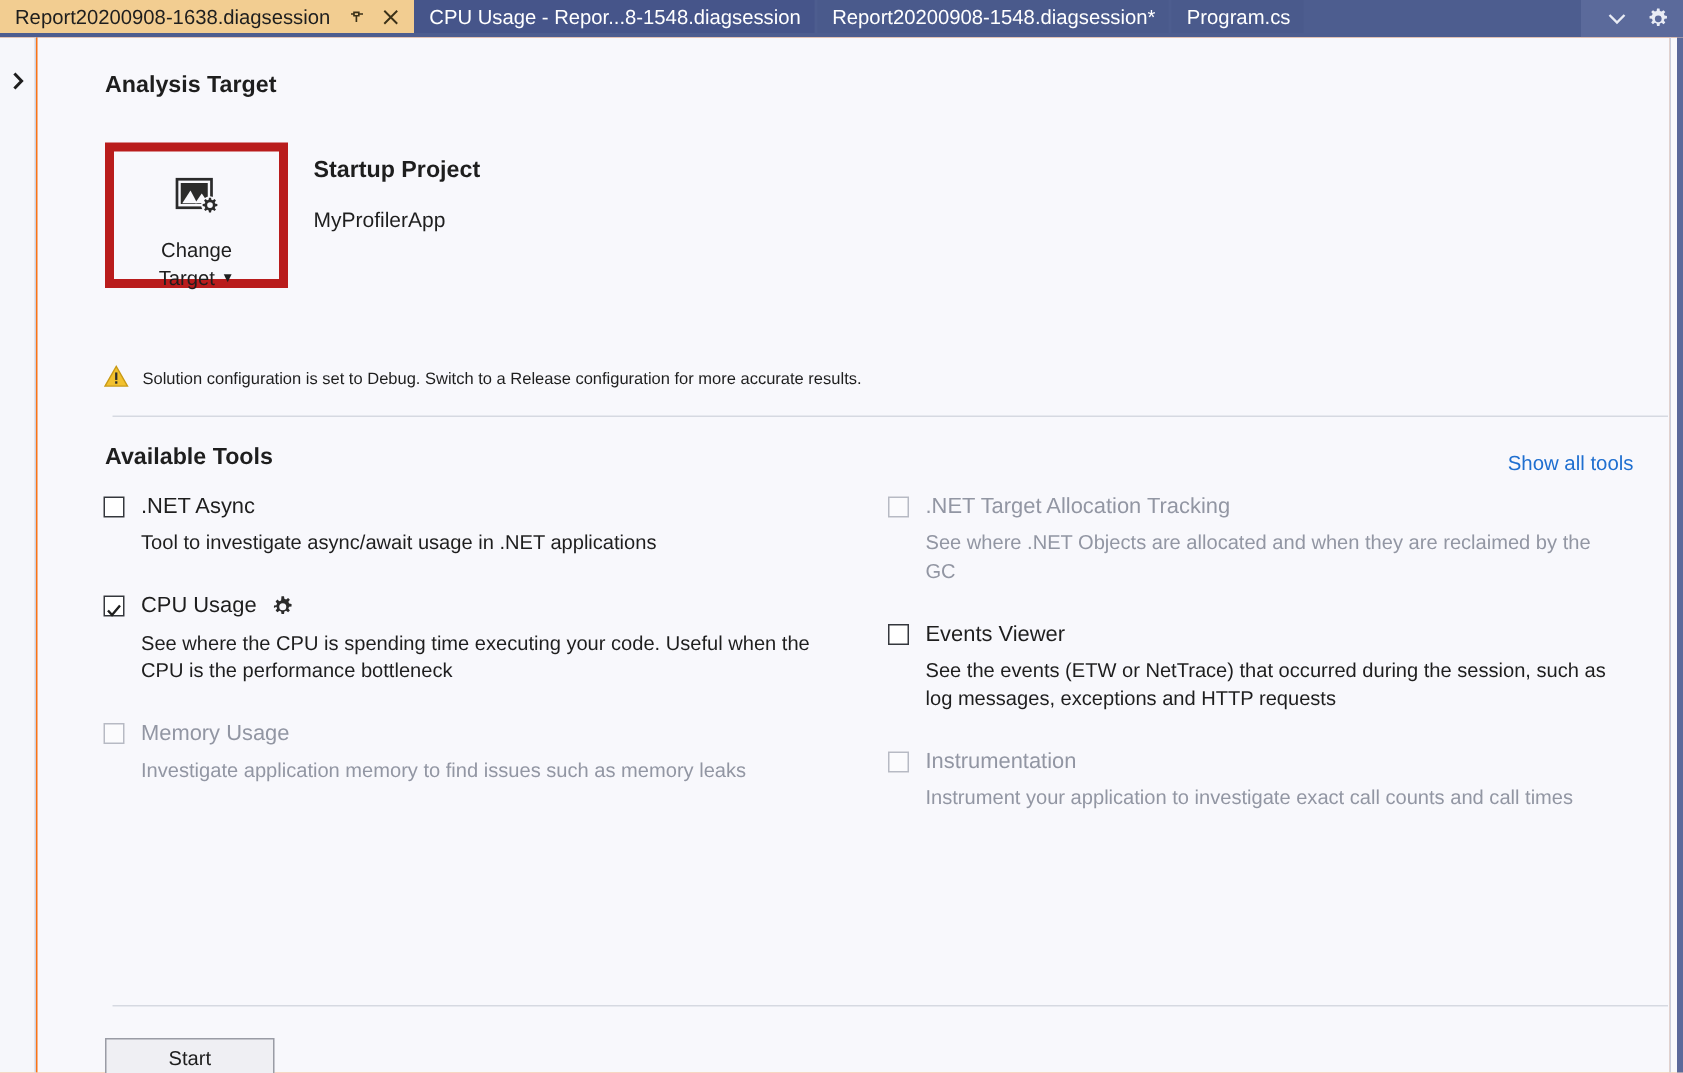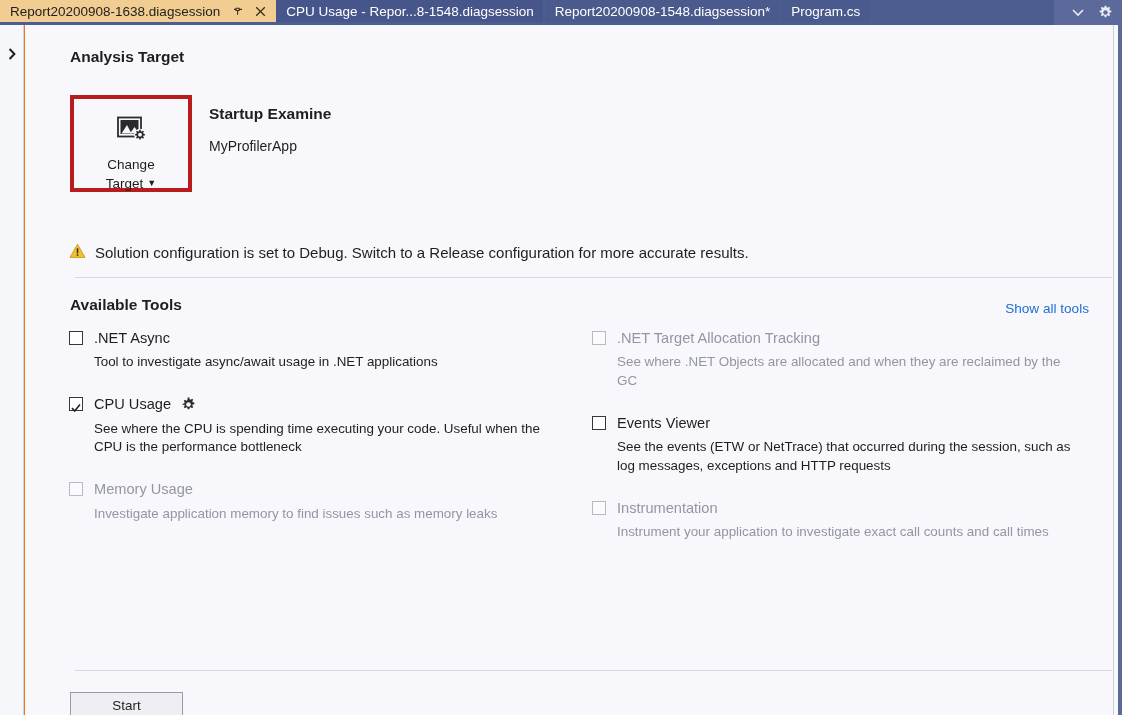--- a/index.html
+++ b/index.html
@@ -133,21 +133,21 @@
   
   .target-row {
     position: absolute;
     left: 45px; top: 70px;
     display: flex;
     align-items: flex-start;
   }
   .change-target-btn {
     width: 122px;
     height: 97px;
-    border: 4px solid #b91c1c;
+    border: 6px solid #b91c1c;
     background: #f8f8fc;
     display: flex;
     flex-direction: column;
     align-items: center;
     justify-content: flex-start;
     box-sizing: border-box;
     padding-top: 17px;
     cursor: pointer;
     font-size: 13.5px;
     color: #1e1e1e;
@@ -170,21 +170,21 @@
     color: #1e1e1e;
     margin-top: 15px;
   }
 
   
   .warning-row {
     position: absolute;
     left: 44px; top: 218px;
     display: flex;
     align-items: center;
-    font-size: 15px;
+    font-size: 11px;
     color: #1e1e1e;
   }
   .warning-text { margin-left: 9px; }
 
   
   .divider {
     position: absolute;
     left: 50px;
     width: 1037px;
     height: 1px;
@@ -368,21 +368,21 @@
             </g>
           </svg>
         </span>
         <span class="ct-lines">
           <span>Change</span><br>
           <span>Target</span><span class="ct-caret">▼</span>
         </span>
       </div>
 
       <div class="target-info">
-        <div class="target-kind">Startup Examine</div>
+        <div class="target-kind">Startup Project</div>
         <div class="target-name">MyProfilerApp</div>
       </div>
     </div>
 
     <div class="warning-row">
       <span>
         <svg width="17" height="16" viewBox="0 0 17 16">
           <path d="M8.5 1.3 L16 14.4 L1 14.4 Z" fill="#f2c12e" stroke="#c99a16" stroke-width="0.9"></path>
           <rect x="7.75" y="5.3" width="1.5" height="5" fill="#2b2b2b"></rect>
           <rect x="7.75" y="11.2" width="1.5" height="1.6" fill="#2b2b2b"></rect>

